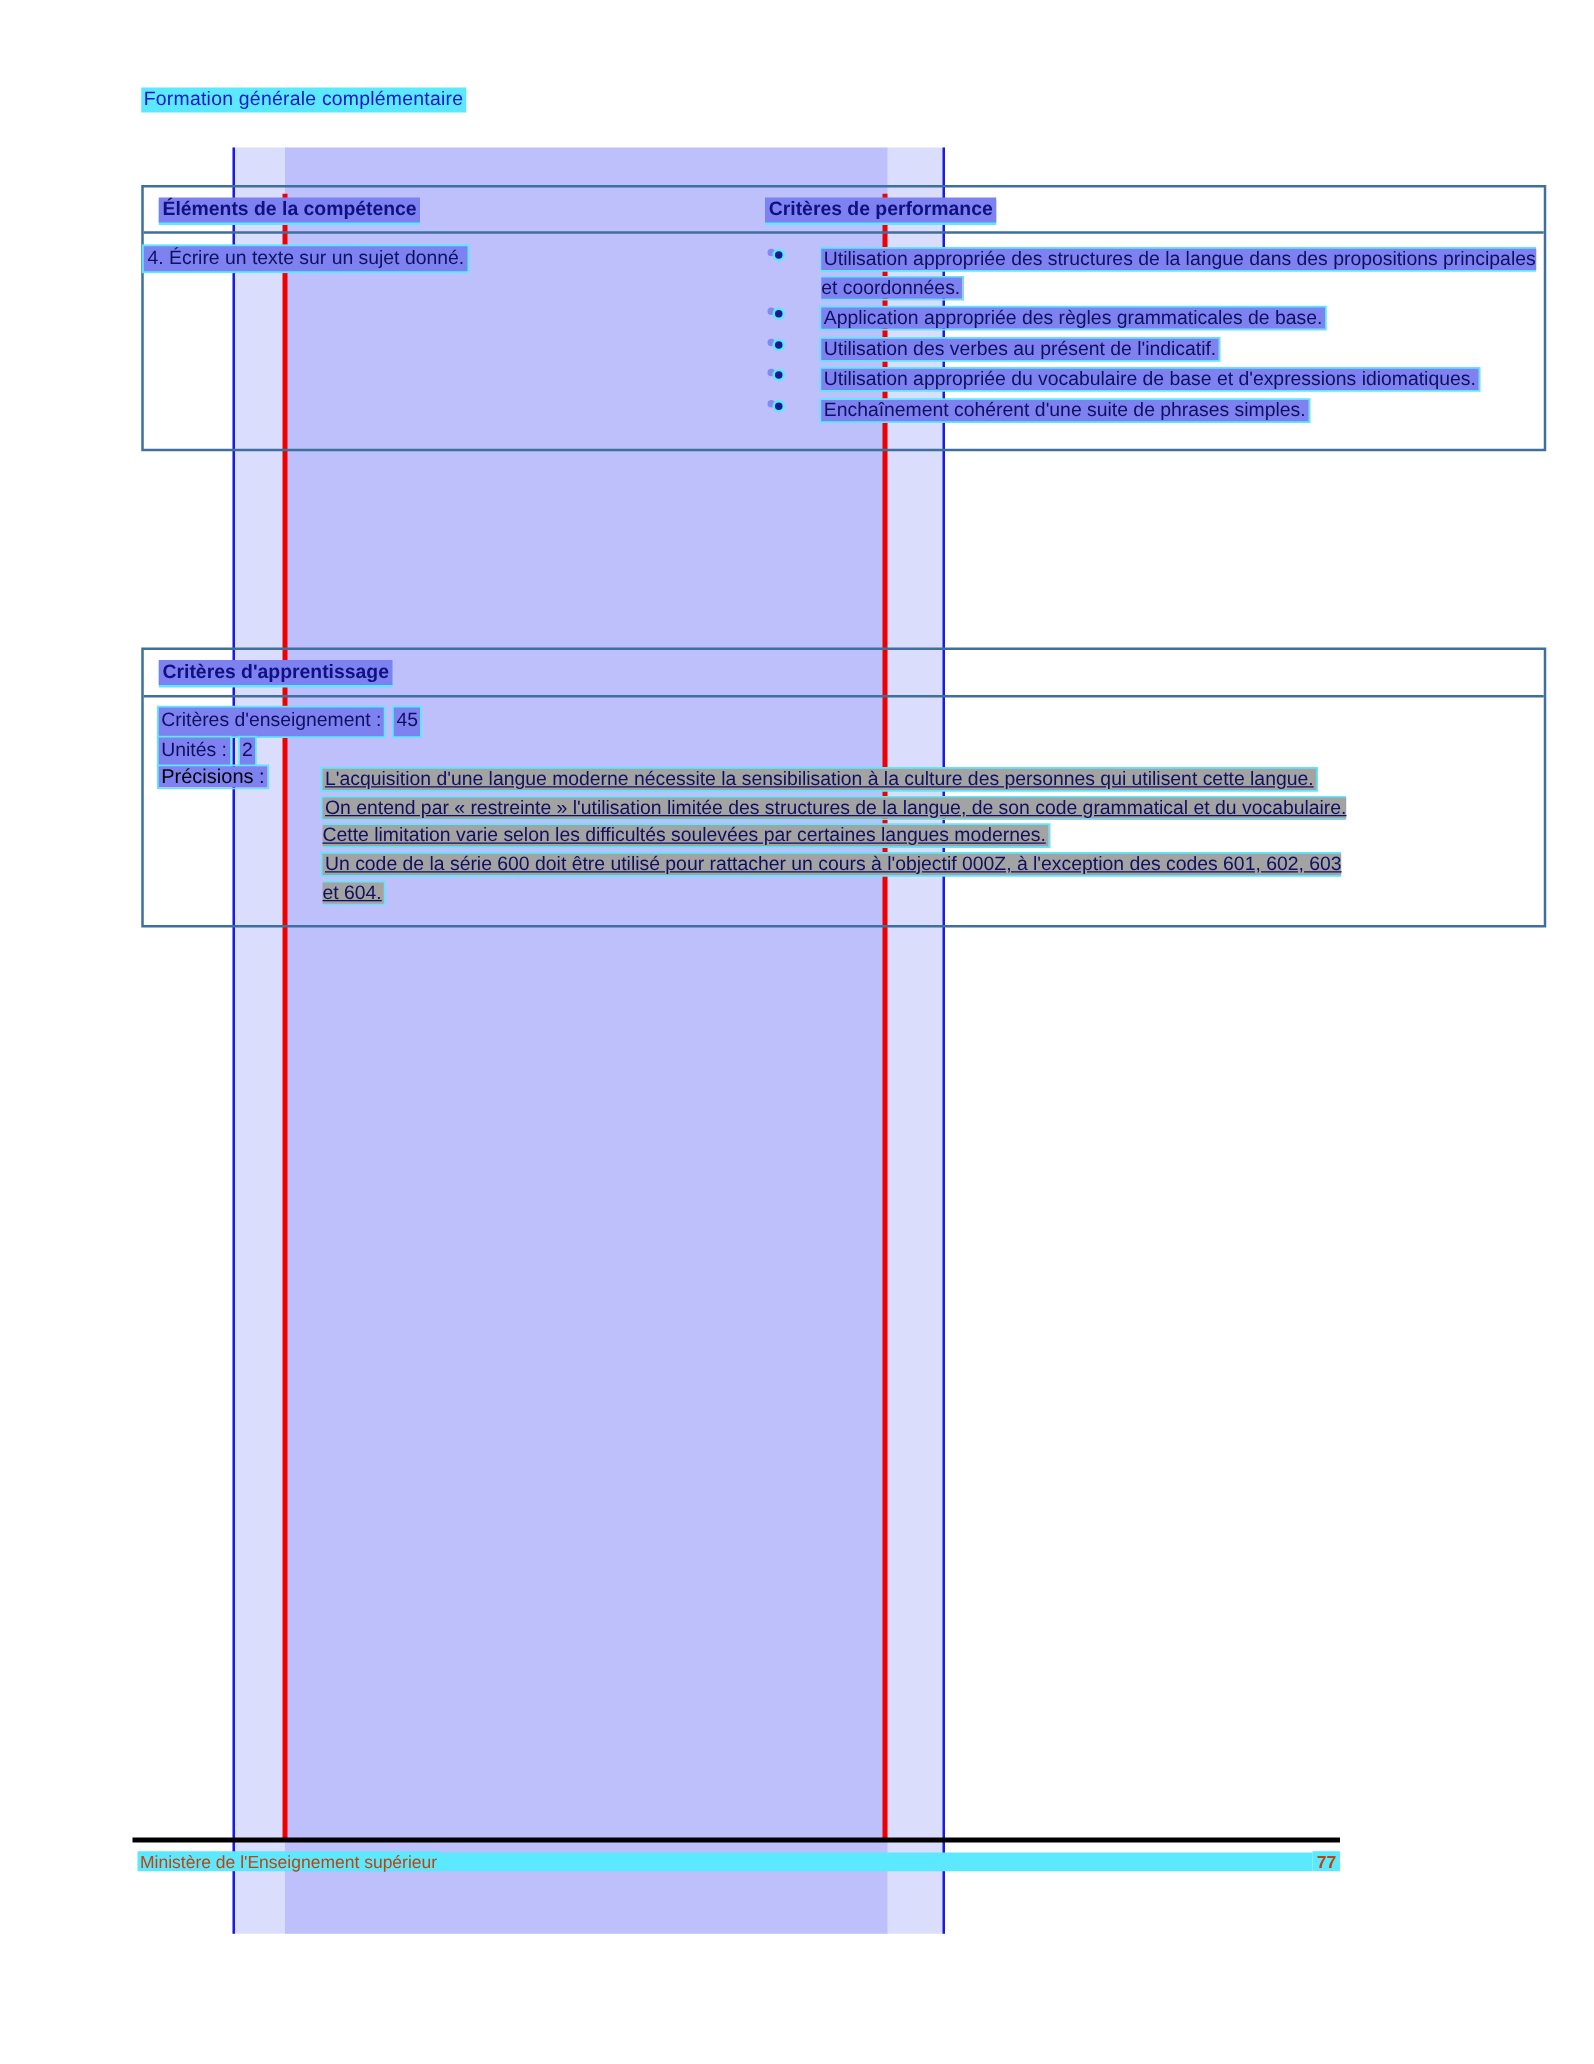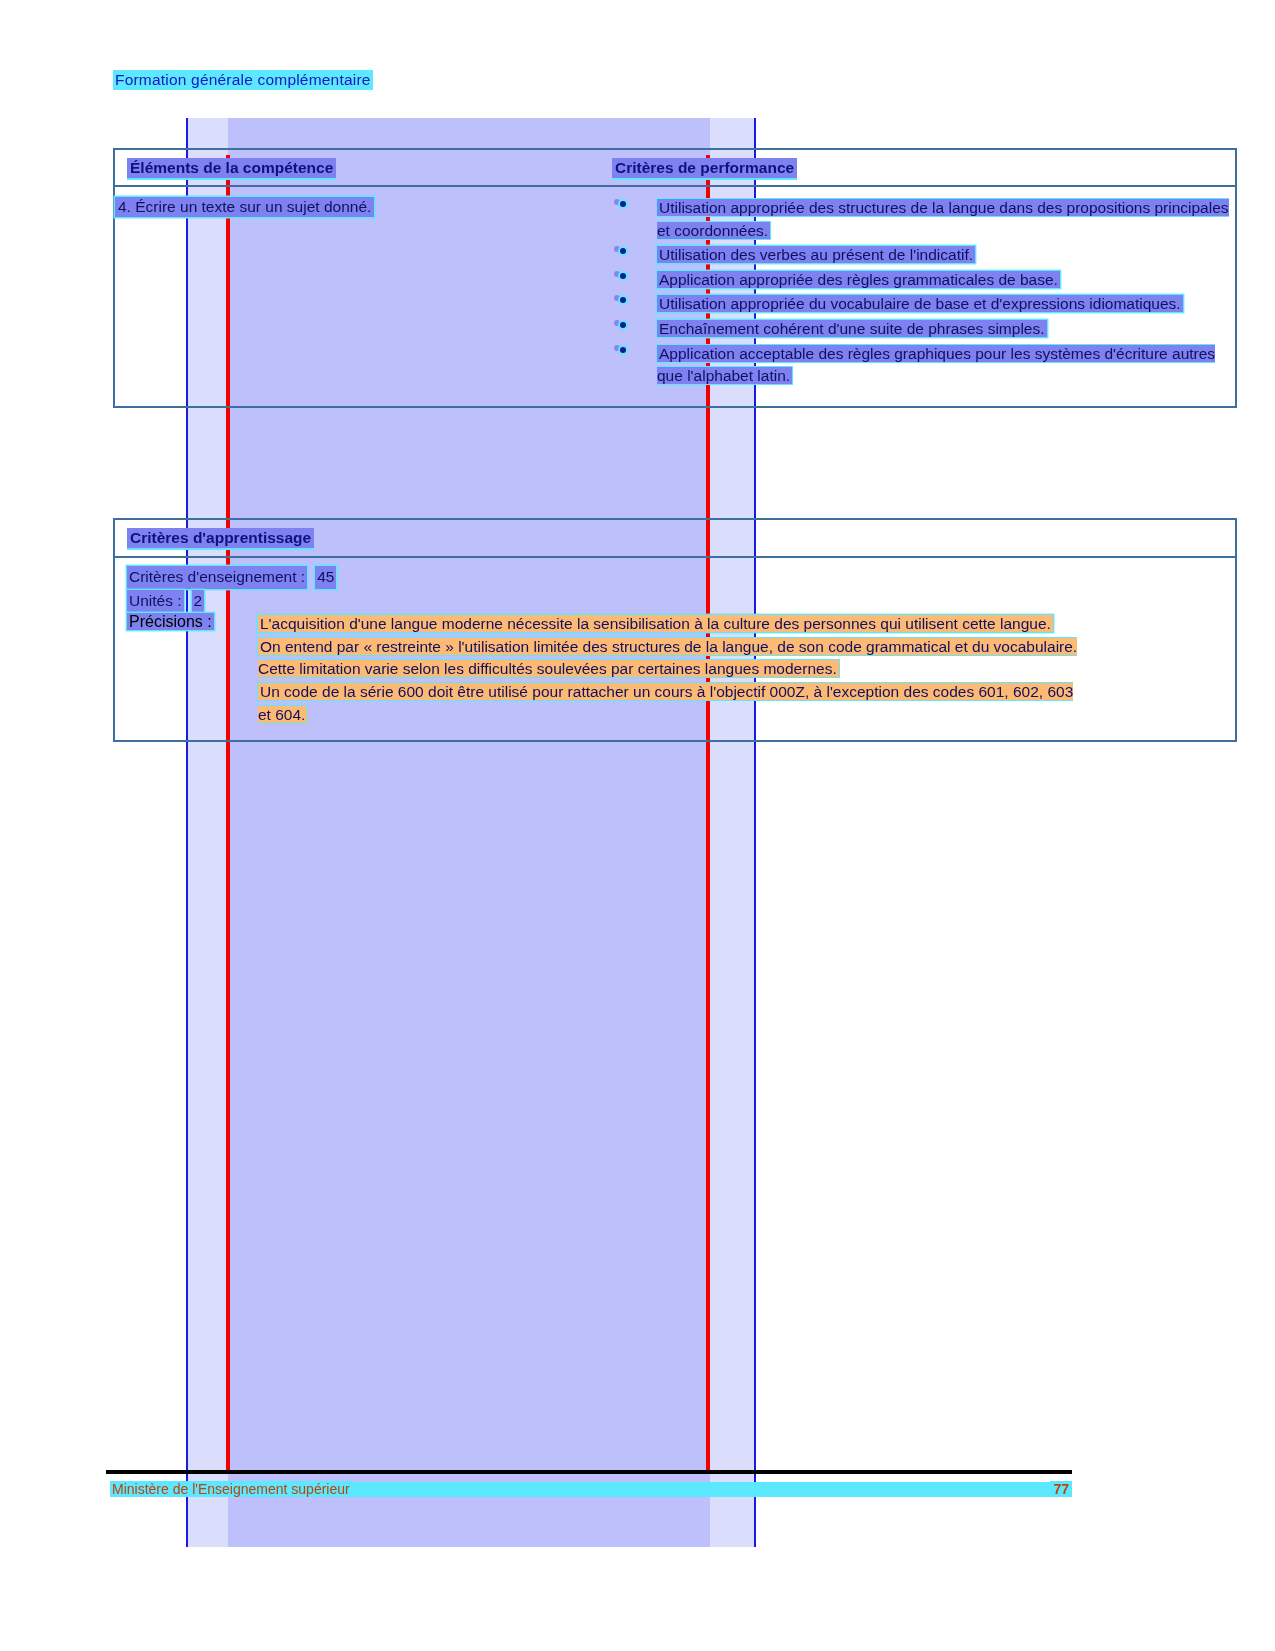--- a/index.html
+++ b/index.html
@@ -174,23 +174,24 @@
     white-space: nowrap;
   }
   .prec-block { width: 820px; }
   .prec-para {
     font-size: 15.5px;
     line-height: 22.6px;
     color: #101060;
     margin: 0 0 0 0;
   }
   .prec-para span.txt {
-    background: #fdba74;
+    background: #a3a3a3;
     box-shadow: 0 0 0 1.4px #5ce8ff;
     padding: 0 2px;
+    text-decoration: underline;
   }
   .prec-row {
     display: flex;
     align-items: flex-start;
     gap: 11px;
   }
   .prec-label-cell { width: 120px; flex: 0 0 120px; }
 
   
   .footer-rule {
@@ -253,37 +254,33 @@
       <span class="elem-line">4.   Écrire un texte sur un sujet donné.</span>
     </div>
     <div class="col-right cell-pad">
       <ul class="crit-list">
         <li>
           <span class="bullet-dot"></span>
           <span class="crit-text">Utilisation appropriée des structures de la langue dans des propositions principales et coordonnées.</span>
         </li>
         <li>
           <span class="bullet-dot"></span>
+          <span class="crit-text">Application appropriée des règles grammaticales de base.</span>
+        </li>
+        <li>
+          <span class="bullet-dot"></span>
           <span class="crit-text">Utilisation des verbes au présent de l'indicatif.</span>
         </li>
         <li>
           <span class="bullet-dot"></span>
-          <span class="crit-text">Application appropriée des règles grammaticales de base.</span>
-        </li>
-        <li>
-          <span class="bullet-dot"></span>
           <span class="crit-text">Utilisation appropriée du vocabulaire de base et d'expressions idiomatiques.</span>
         </li>
         <li>
           <span class="bullet-dot"></span>
           <span class="crit-text">Enchaînement cohérent d'une suite de phrases simples.</span>
-        </li>
-        <li>
-          <span class="bullet-dot"></span>
-          <span class="crit-text">Application acceptable des règles graphiques pour les systèmes d'écriture autres que l'alphabet latin.</span>
         </li>
       </ul>
     </div>
   </div>
 </div>
 
 <div class="tbl" id="activities-table">
   <div class="act-head">
     <span class="hdr-text hl-cyan">Critères d'apprentissage</span>
   </div>

